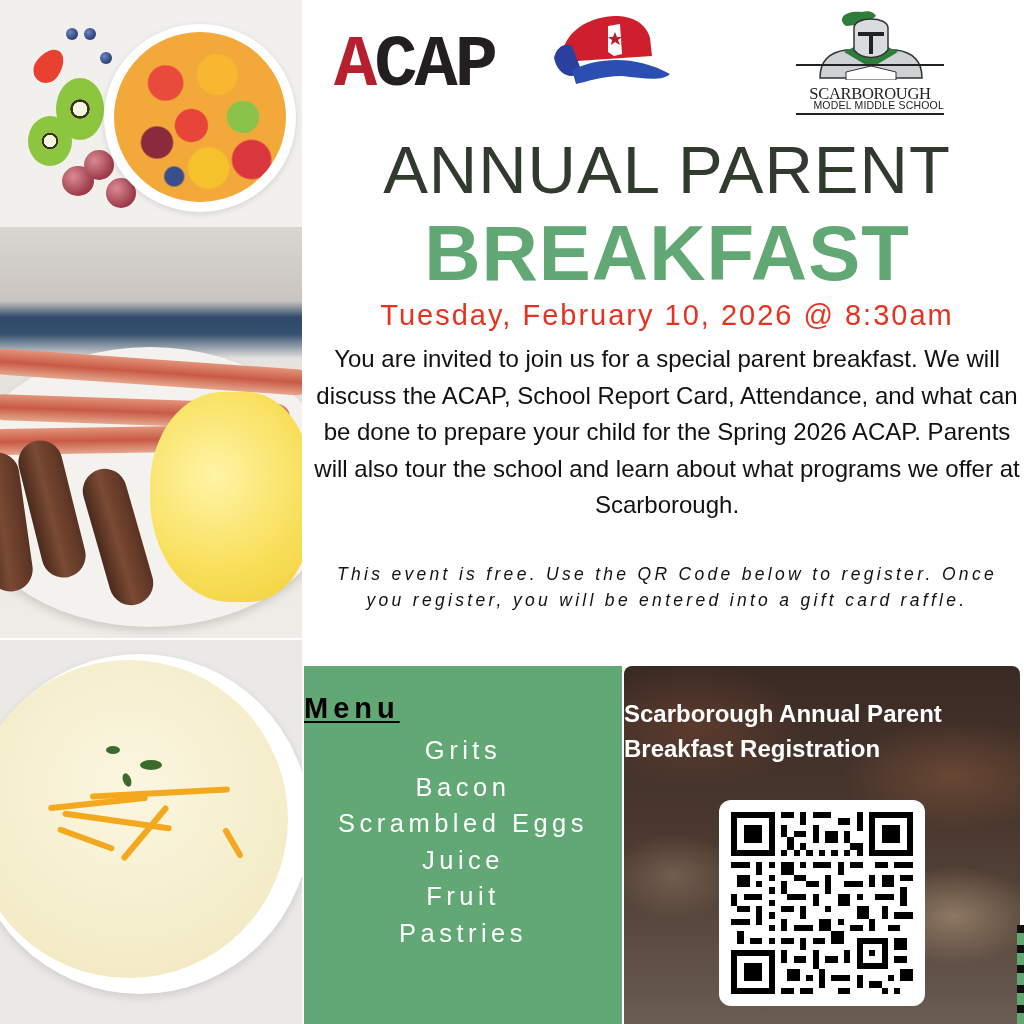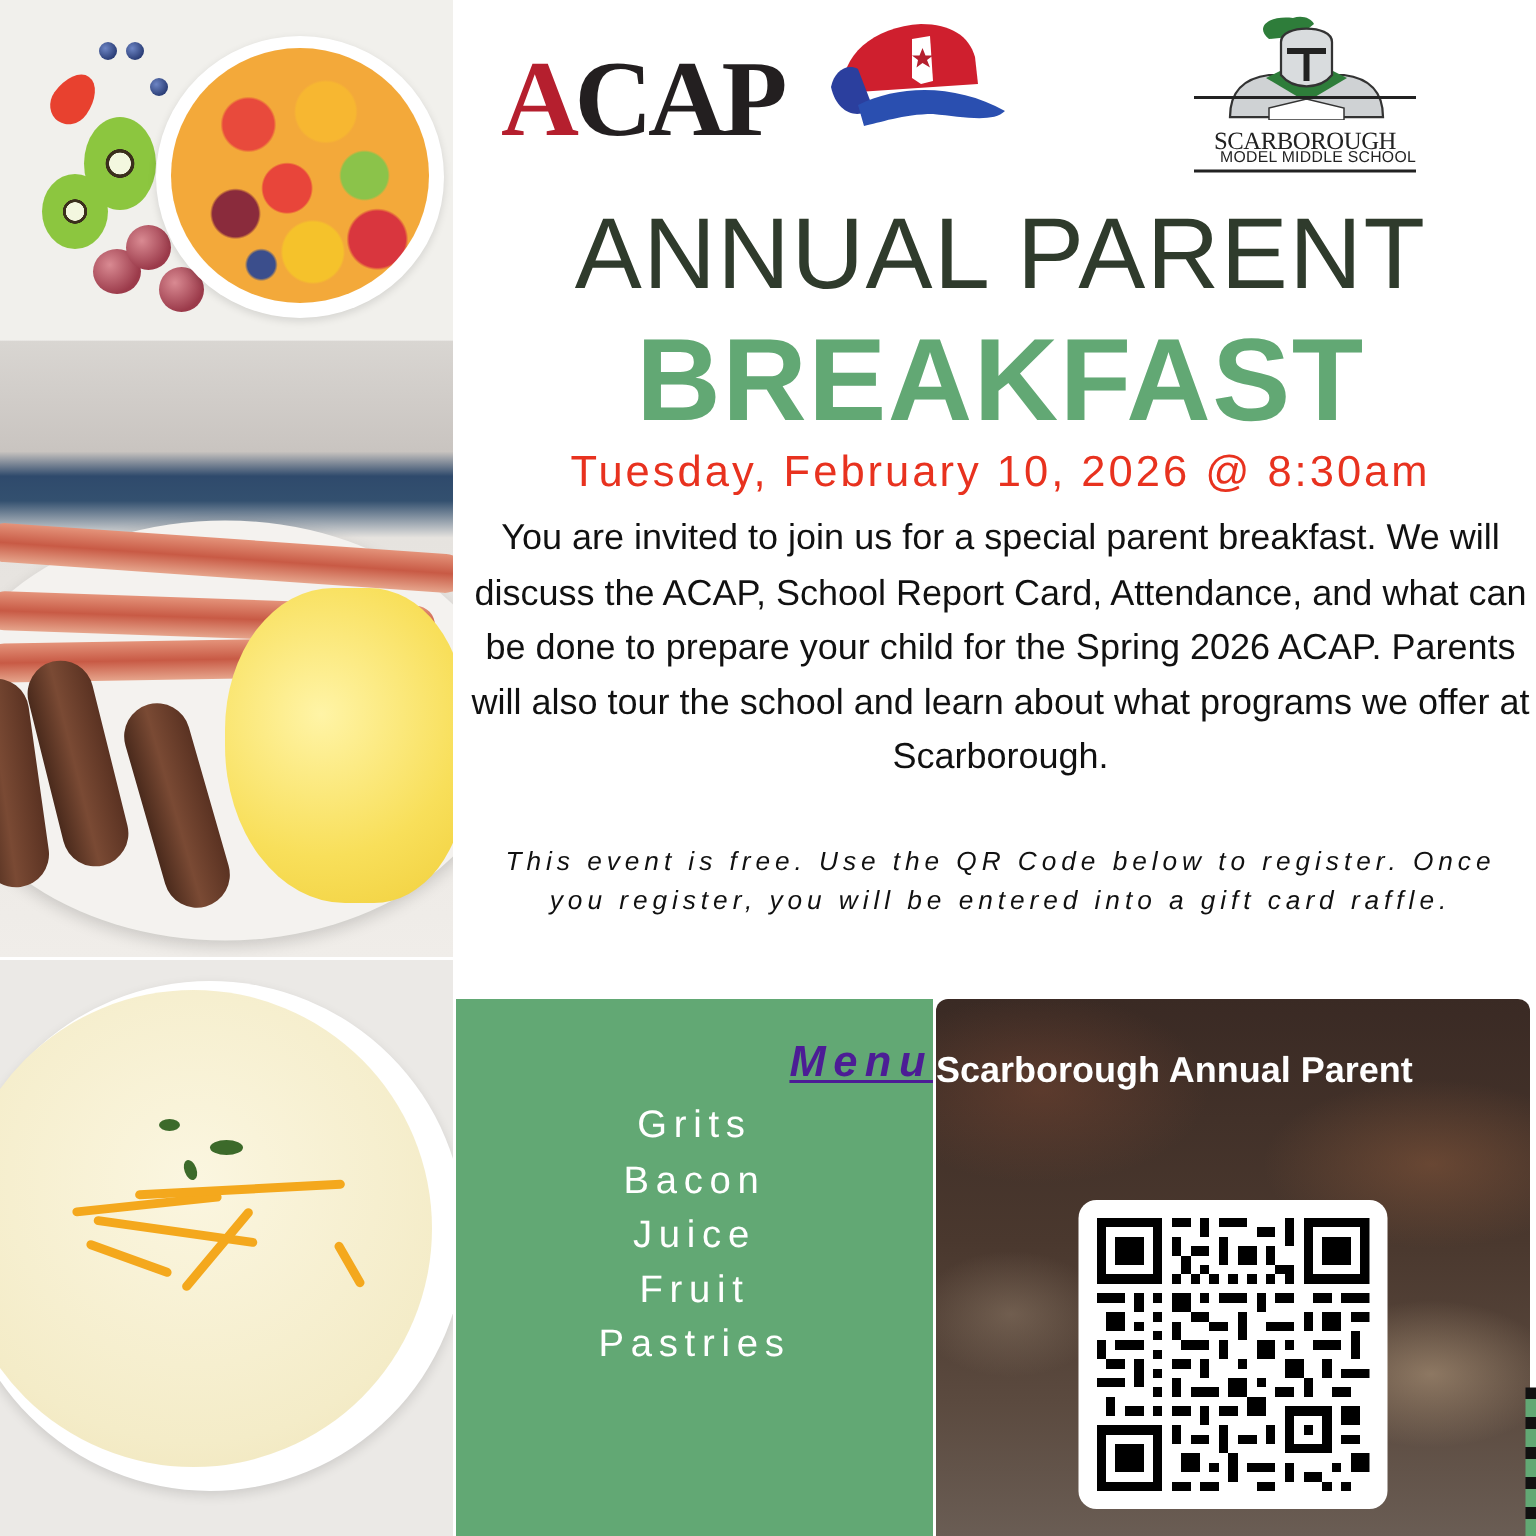--- a/index.html
+++ b/index.html
@@ -37,40 +37,40 @@
   .eggs { position: absolute; left: 150px; top: 165px; width: 160px; height: 210px; border-radius: 45% 40% 38% 50%; background: radial-gradient(circle at 40% 40%, #fff4a6, #f8df5a 60%, #f1cf3c); }
 
   
   .grits-bowl { position: absolute; left: -30px; top: 14px; width: 340px; height: 340px; border-radius: 50%; background: #ffffff; box-shadow: 0 3px 8px rgba(0,0,0,0.12); }
   .grits-fill { position: absolute; left: 0; top: 6px; width: 318px; height: 318px; border-radius: 50%; background: radial-gradient(circle at 50% 40%, #fbf6e0, #f4ecc8 70%, #efe3b6); }
   .cheese { position: absolute; height: 6px; border-radius: 3px; background: #f4a81d; }
   .herb { position: absolute; width: 14px; height: 8px; border-radius: 50%; background: #3c6a2a; }
 
   
   .acap-logo { position: absolute; left: 330px; top: 10px; width: 345px; height: 115px; }
-  .acap-word { position: absolute; left: 4px; top: 20px; font-family: Liberation Serif, serif; font-weight: 700; font-size: 72px; letter-spacing: -3px; color: #231f20; line-height: 1; }
+  .acap-word { position: absolute; left: 4px; top: 20px; font-family: Liberation Mono, monospace; font-weight: 700; font-size: 72px; letter-spacing: -3px; color: #231f20; line-height: 1; }
   .acap-word .a1 { color: #b51f2e; }
   .acap-sub { position: absolute; left: 0px; top: 92px; font-size: 15.5px; color: #3a3a3a; white-space: nowrap; }
   .acap-sub .red { color: #c33a48; }
   .cap { position: absolute; left: 212px; top: 2px; width: 130px; height: 80px; }
 
   .school-logo { position: absolute; left: 790px; top: 8px; width: 160px; height: 110px; }
   .school-name { position: absolute; left: 6px; top: 56px; width: 148px; text-align: center; font-size: 16.5px; color: #222; line-height: 1; border-top: 2px solid #222; padding-top: 20px; letter-spacing: -0.3px; font-family: Liberation Serif, serif; }
   .school-sub { position: absolute; left: 6px; top: 91px; width: 148px; text-align: right; font-size: 10.5px; color: #222; border-bottom: 2px solid #222; padding-bottom: 2px; letter-spacing: 0.2px; }
 
   
   .title-line1 { position: absolute; left: 310px; top: 136px; width: 714px; text-align: center; font-size: 67px; color: #2f3b2c; letter-spacing: 1px; line-height: 1; font-weight: 400; }
   .title-line2 { position: absolute; left: 310px; top: 214px; width: 714px; text-align: center; font-size: 78px; color: #62a874; font-weight: 900; letter-spacing: 1px; line-height: 1; }
   .date-line { position: absolute; left: 310px; top: 300px; width: 714px; text-align: center; font-size: 29px; color: #e8321f; letter-spacing: 2px; line-height: 1.1; }
   .invite { position: absolute; left: 314px; top: 341px; width: 706px; text-align: center; font-size: 24px; color: #111; line-height: 36.5px; }
   .notice { position: absolute; left: 314px; top: 562px; width: 706px; text-align: center; font-size: 17.5px; color: #111; font-style: italic; letter-spacing: 3.3px; line-height: 25.5px; }
 
   
   .menu-panel { position: absolute; left: 304px; top: 666px; width: 318px; height: 358px; background: #62a874; }
-  .menu-title { position: absolute; left: 0; top: 26px; width: 100%; text-align: right; font-size: 29px; font-weight: 900; font-style: italic; color: #4c1d95; letter-spacing: 5px; text-decoration: underline; text-underline-offset: 3px; text-decoration-thickness: 2px; }
+  .menu-title { position: absolute; left: 0; top: 26px; width: 100%; text-align: left; font-size: 29px; font-weight: 900; color: #000000; letter-spacing: 5px; text-decoration: underline; text-underline-offset: 3px; text-decoration-thickness: 2px; }
   .menu-list { position: absolute; left: 0; top: 66px; width: 100%; list-style: none; text-align: center; }
   .menu-item { font-size: 25.5px; color: #ffffff; letter-spacing: 4.5px; line-height: 36.5px; }
 
   
   .reg-panel { position: absolute; left: 624px; top: 666px; width: 396px; height: 358px; border-radius: 8px 8px 0 0; overflow: hidden;
     background:
       radial-gradient(ellipse 120px 70px at 330px 250px, rgba(185,160,130,0.55), transparent 70%),
       radial-gradient(ellipse 90px 60px at 50px 210px, rgba(150,130,110,0.45), transparent 70%),
       radial-gradient(ellipse 160px 90px at 70px 60px, rgba(120,70,50,0.5), transparent 70%),
       radial-gradient(ellipse 160px 80px at 330px 110px, rgba(140,90,60,0.5), transparent 70%),
@@ -154,29 +154,31 @@
 <div class="title-line2">BREAKFAST</div>
 <div class="date-line">Tuesday, February 10, 2026 @ 8:30am</div>
 <p class="invite">You are invited to join us for a special parent breakfast.  We will discuss the ACAP, School Report Card, Attendance, and what can be done to prepare your child for the Spring 2026 ACAP. Parents will also tour the school and learn about what programs we offer at Scarborough.</p>
 <p class="notice">This event is free. Use the QR Code below to register. Once you register, you will be entered into a gift card raffle.</p>
 
 <div class="menu-panel">
   <div class="menu-title">Menu</div>
   <ul class="menu-list">
     <li class="menu-item">Grits</li>
     <li class="menu-item">Bacon</li>
+    <li class="menu-item">Scrambled Eggs</li>
     <li class="menu-item">Juice</li>
     <li class="menu-item">Fruit</li>
     <li class="menu-item">Pastries</li>
   </ul>
 </div>
 
 <div class="reg-panel">
   <div class="reg-title">
     <div>Scarborough Annual Parent</div>
+    <div>Breakfast Registration</div>
   </div>
   <div class="qr-card">
     <svg class="qr-svg" viewBox="0 0 29 29" shape-rendering="crispEdges">
       <rect width="29" height="29" fill="#fff"></rect>
       <g fill="#000">
 
         <path d="M0 0h7v7h-7z M1 1v5h5v-5z M2 2h3v3h-3z"></path>
         <path d="M22 0h7v7h-7z M23 1v5h5v-5z M24 2h3v3h-3z"></path>
         <path d="M0 22h7v7h-7z M1 23v5h5v-5z M2 24h3v3h-3z"></path>
 

